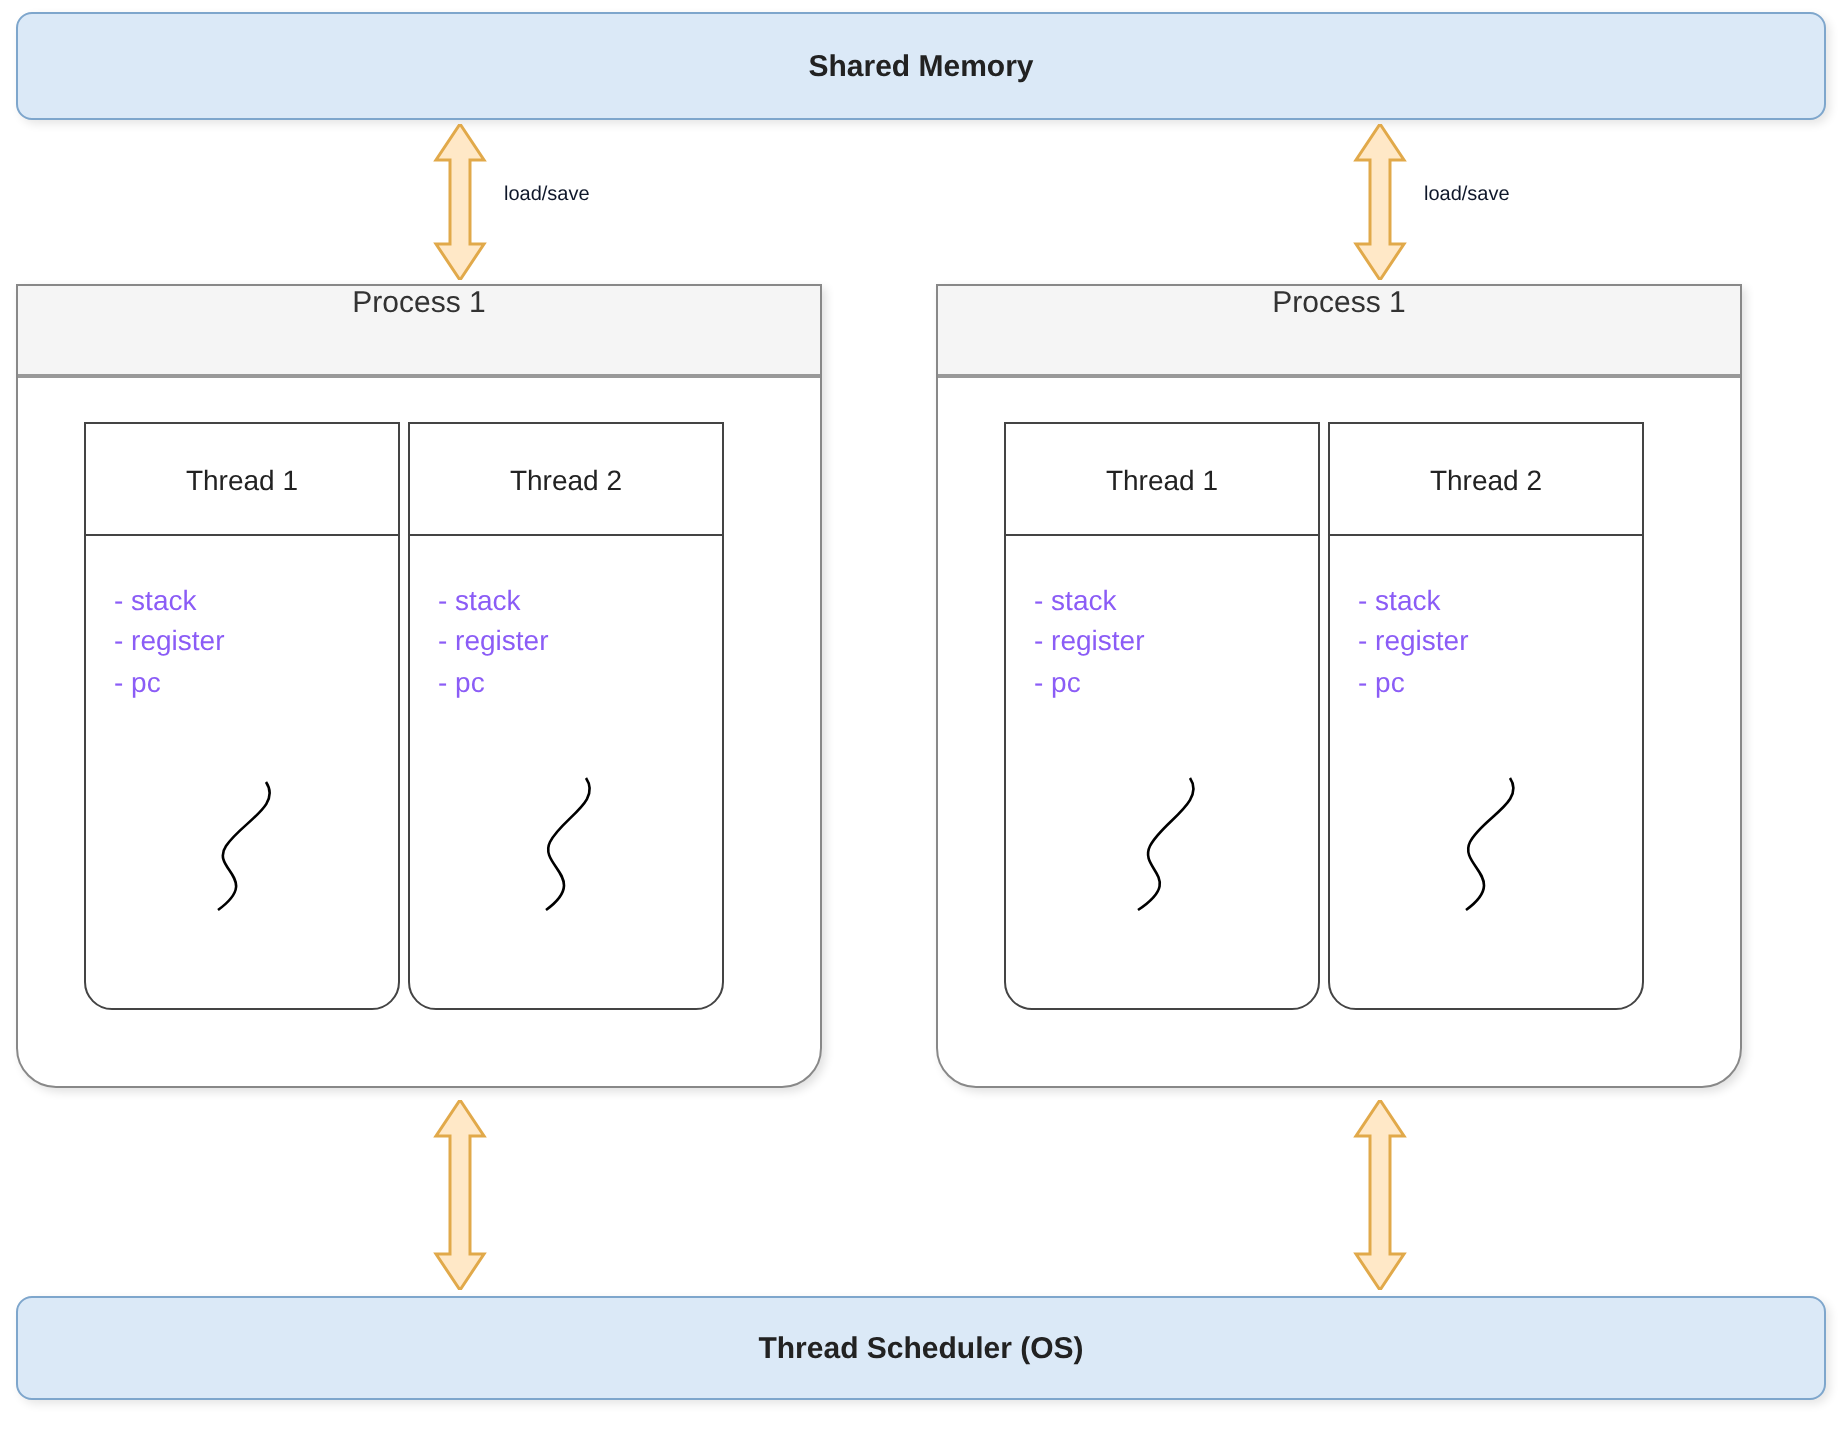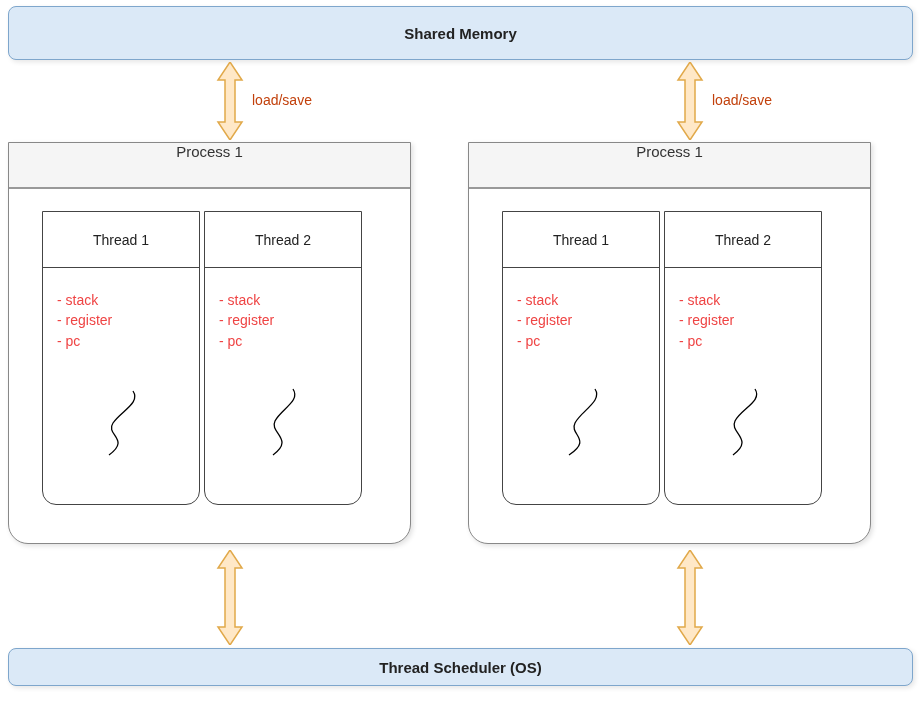--- a/index.html
+++ b/index.html
@@ -66,43 +66,43 @@
     display: flex;
     align-items: center;
     justify-content: center;
     font-size: 14px;
     color: #222;
     height: 56px;
   }
   .thread-content {
     padding: 22px 14px 10px 14px;
     font-size: 14px;
-    color: #ef4444;
+    color: #8b5cf6;
     line-height: 1.45;
     display: flex;
     flex-direction: column;
     flex: 1;
   }
   .thread-squiggle {
     flex: 1;
     display: flex;
     align-items: center;
     justify-content: center;
   }
   .thread-squiggle svg {
     width: 60px;
     height: 78px;
   }
   .arrow-vert {
     position: absolute;
   }
   .arrow-label {
     position: absolute;
-    font-size: 14px;
-    color: #c2410c;
+    font-size: 10px;
+    color: #0f172a;
   }
 </style>
 </head>
 <body>
 <div class="canvas">
 
   <div class="blue-box" style="left:8px; top:6px; width:905px; height:54px;">
     <span>Shared Memory</span>
   </div>
 
@@ -192,17 +192,17 @@
     <svg width="28" height="95">
       <polygon points="14,0 26,18 19,18 19,77 26,77 14,95 2,77 9,77 9,18 2,18" fill="#ffe8c7" stroke="#e1a94a" stroke-width="1.5"></polygon>
     </svg>
   </div>
   <div class="arrow-vert" style="left:676px; top:550px;">
     <svg width="28" height="95">
       <polygon points="14,0 26,18 19,18 19,77 26,77 14,95 2,77 9,77 9,18 2,18" fill="#ffe8c7" stroke="#e1a94a" stroke-width="1.5"></polygon>
     </svg>
   </div>
 
-  <div class="blue-box" style="left:8px; top:648px; width:905px; height:38px;">
+  <div class="blue-box" style="left:8px; top:648px; width:905px; height:52px;">
     <span>Thread Scheduler (OS)</span>
   </div>
 
 </div>
 
 </body></html>

